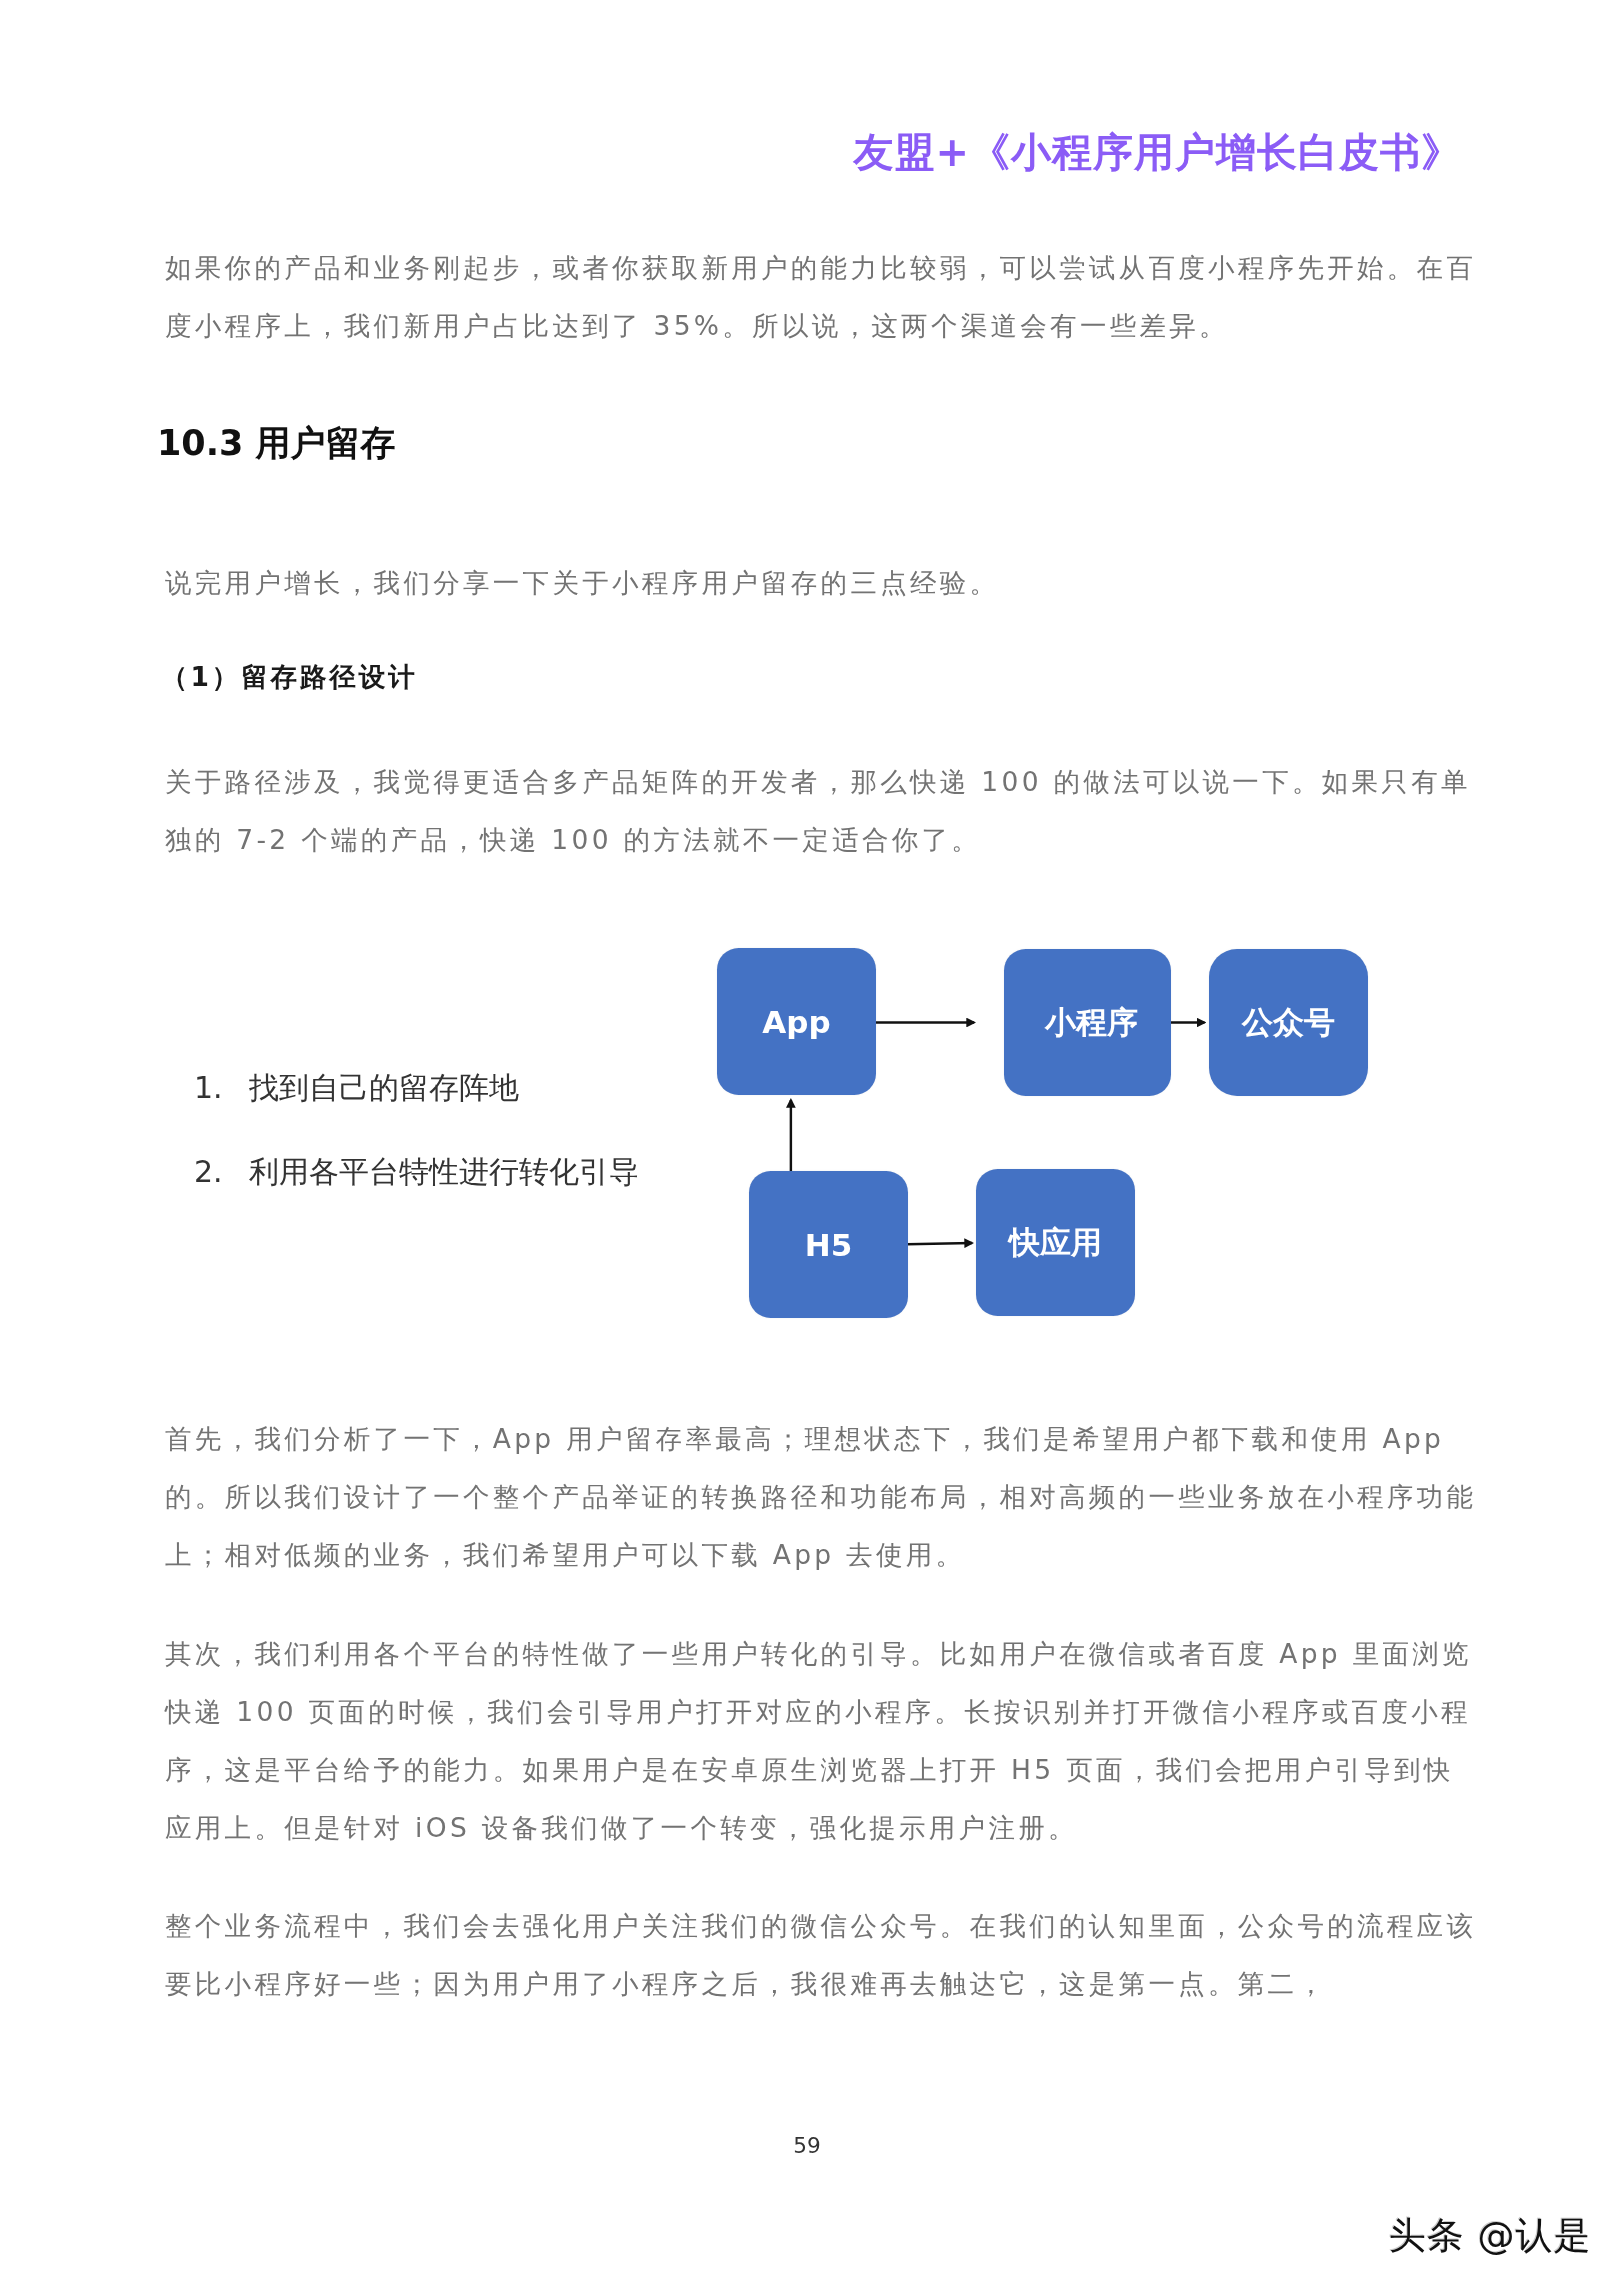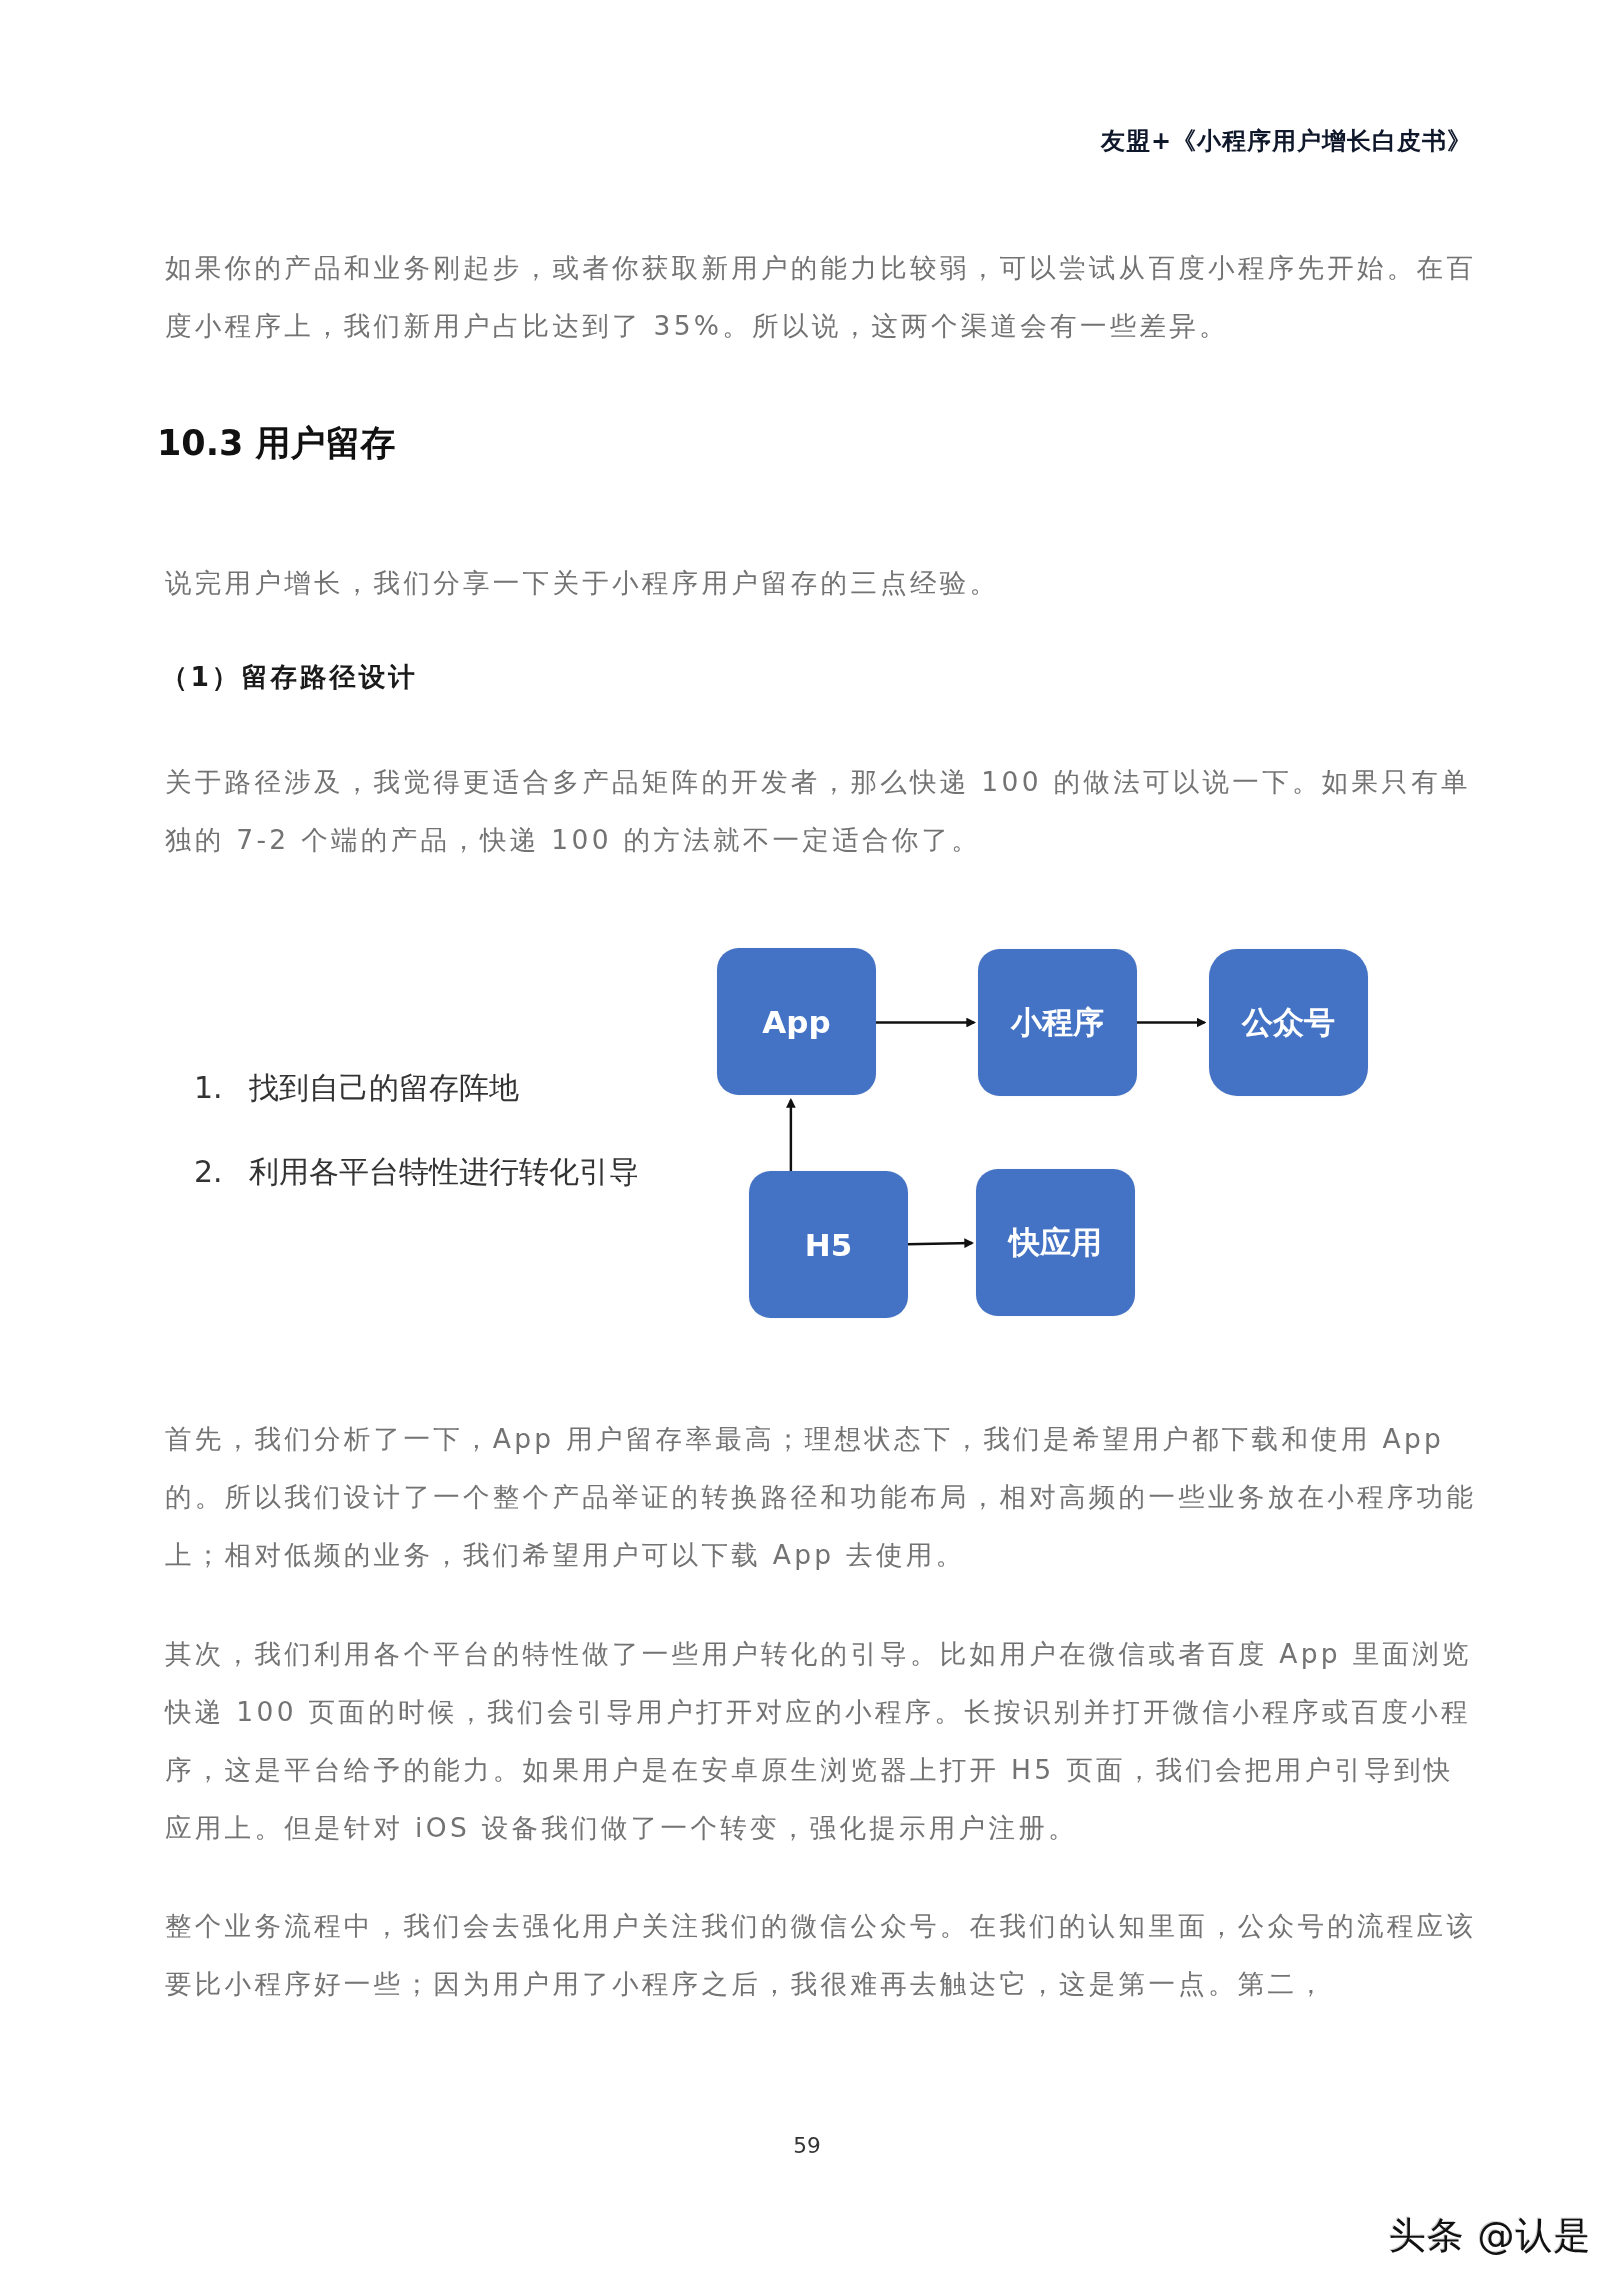--- a/index.html
+++ b/index.html
@@ -5,22 +5,22 @@
     html, body { margin: 0; padding: 0; }
     body {
       width: 1619px; height: 2292px;
       background: #ffffff;
       position: relative;
       overflow: hidden;
       font-family: "DejaVu Sans", "Liberation Sans", sans-serif;
       color: #222222;
     }
     .page-header {
-      position: absolute; right: 147px; top: 125px;
-      font-size: 24px; font-weight: bold; color: #0f172a;
+      position: absolute; right: 157px; top: 125px;
+      font-size: 40px; font-weight: bold; color: #8b5cf6;
       letter-spacing: 1px;
     }
     .para {
       position: absolute; left: 157px; width: 1313px;
       font-size: 26.5px; line-height: 58px; letter-spacing: 3.3px;
       color: #737373;
       margin: 8px;
     }
     .section-title {
       position: absolute; left: 157px; top: 420px;
@@ -88,21 +88,21 @@
     </defs>
     <line x1="886" y1="1043" x2="994" y2="1043" stroke="#111111" stroke-width="2.5" marker-start="url(#ahs)" marker-end="url(#ah)"></line>
     <line x1="1152" y1="1043" x2="1229" y2="1043" stroke="#111111" stroke-width="2.5" marker-end="url(#ah)"></line>
     <line x1="807" y1="1195" x2="807" y2="1122" stroke="#111111" stroke-width="2.5" marker-end="url(#ah)"></line>
     <line x1="886" y1="1270" x2="992" y2="1268" stroke="#111111" stroke-width="2.5" marker-end="url(#ah)"></line>
   </svg>
 
   <div class="node" style="left:717px; top:948px;">
     <span>App</span>
   </div>
-  <div class="node" style="left:978px; top:949px;">
+  <div class="node" style="left:1004px; top:949px;padding-left:8px;">
     <span>小程序</span>
   </div>
   <div class="node" style="left:1209px; top:949px;border-radius:28px;">
     <span>公众号</span>
   </div>
   <div class="node" style="left:749px; top:1171px;align-items:center;">
     <span>H5</span>
   </div>
   <div class="node" style="left:976px; top:1169px;">
     <span>快应用</span>

